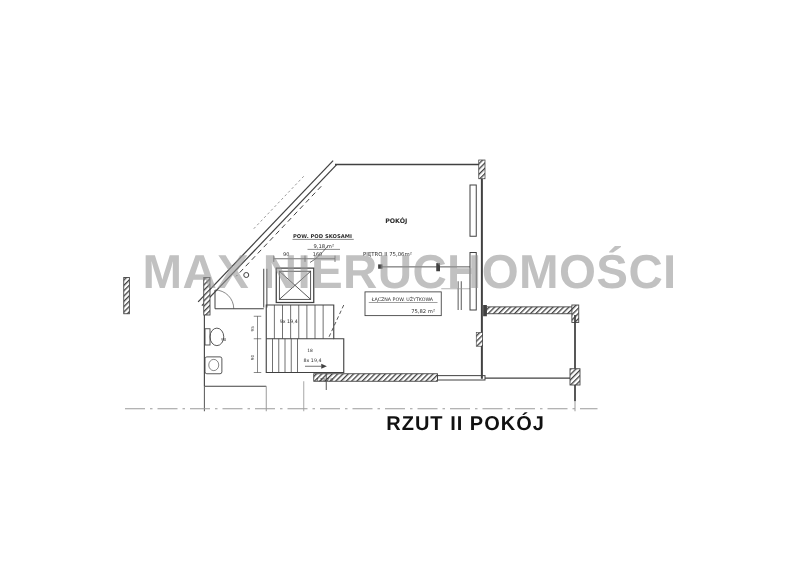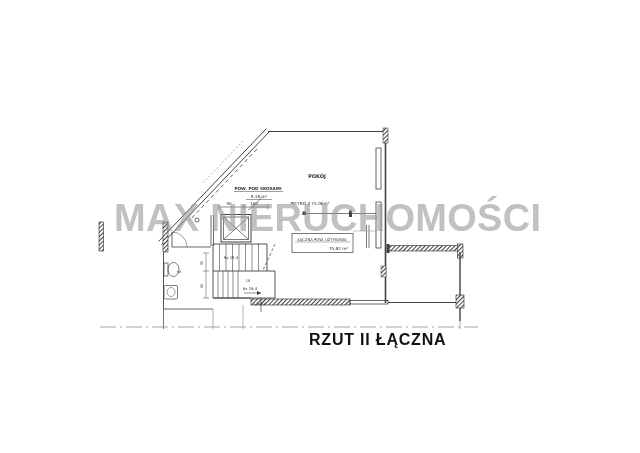--- a/index.html
+++ b/index.html
@@ -175,15 +175,15 @@
       <text x="254" y="205" font-size="4" text-anchor="middle">160</text>
       <text x="179" y="273" font-size="3.2" text-anchor="middle">90</text>
       <text x="203" y="263" font-size="3.3" text-anchor="middle" transform="rotate(-90 203 263)">95</text>
       <text x="203" y="286" font-size="3.3" text-anchor="middle" transform="rotate(-90 203 286)">90</text>
       <text x="253" y="304.5" font-size="3.2">1,20/2,0</text>
     </g>
   </svg>
 
   <div class="watermark">MAX NIERUCHOMOŚCI</div>
 
-  <div class="caption">RZUT II ŁĄCZNA</div>
+  <div class="caption">RZUT II POKÓJ</div>
 
 </div>
 
 </body></html>

